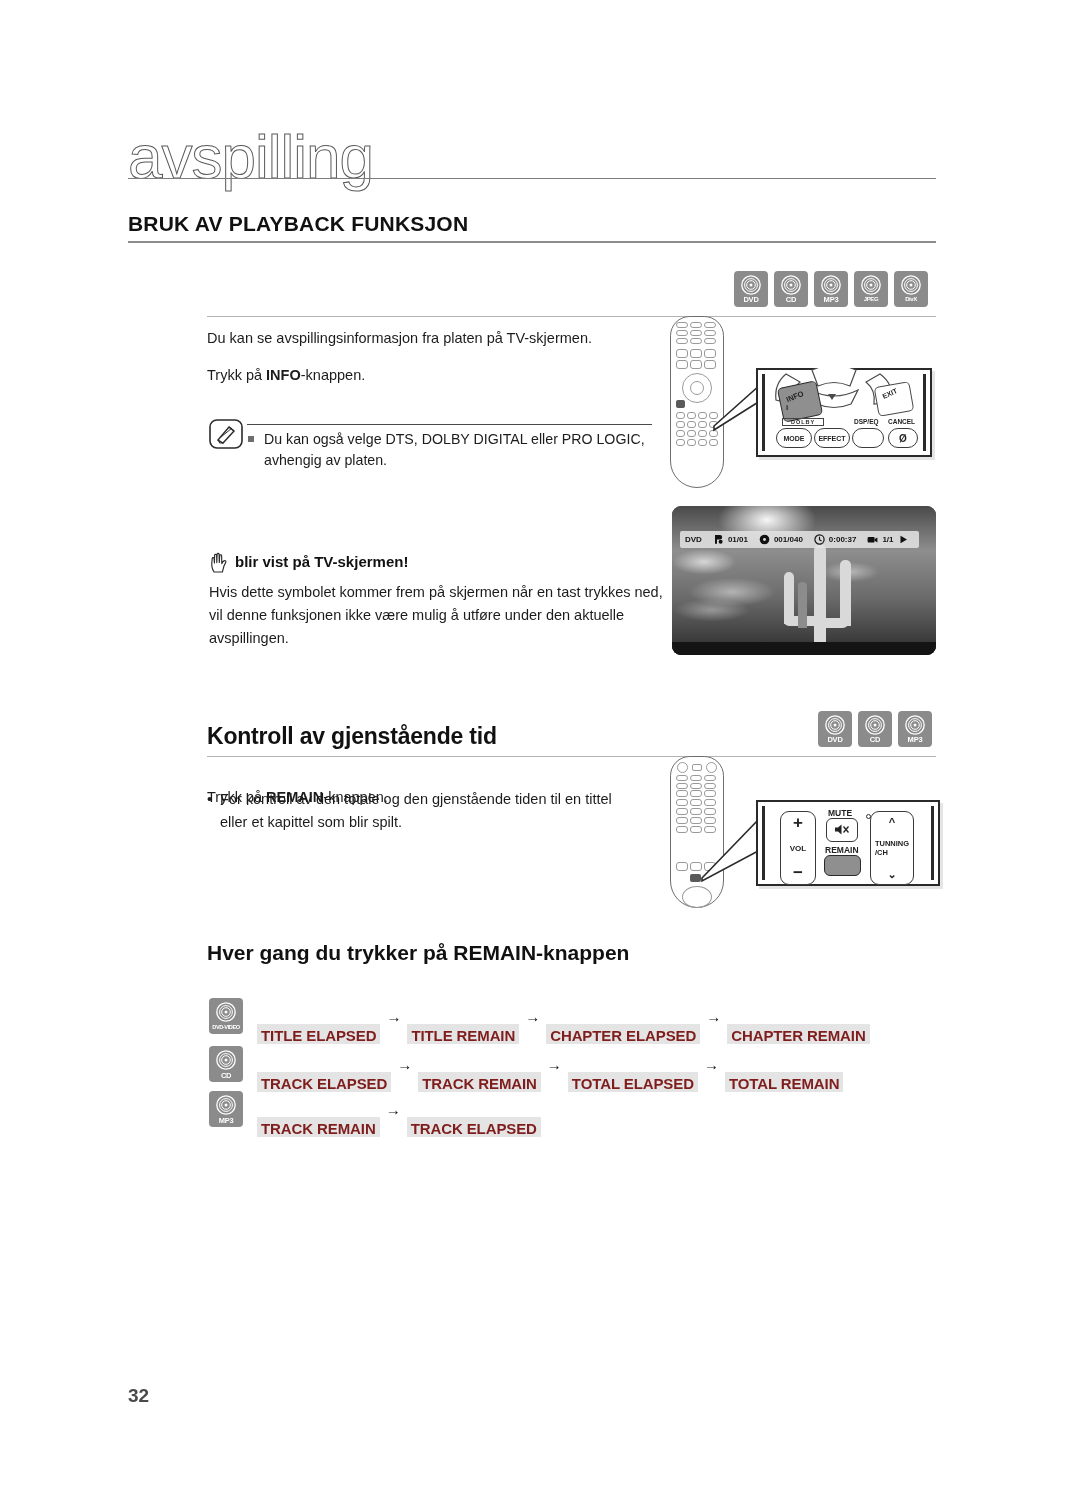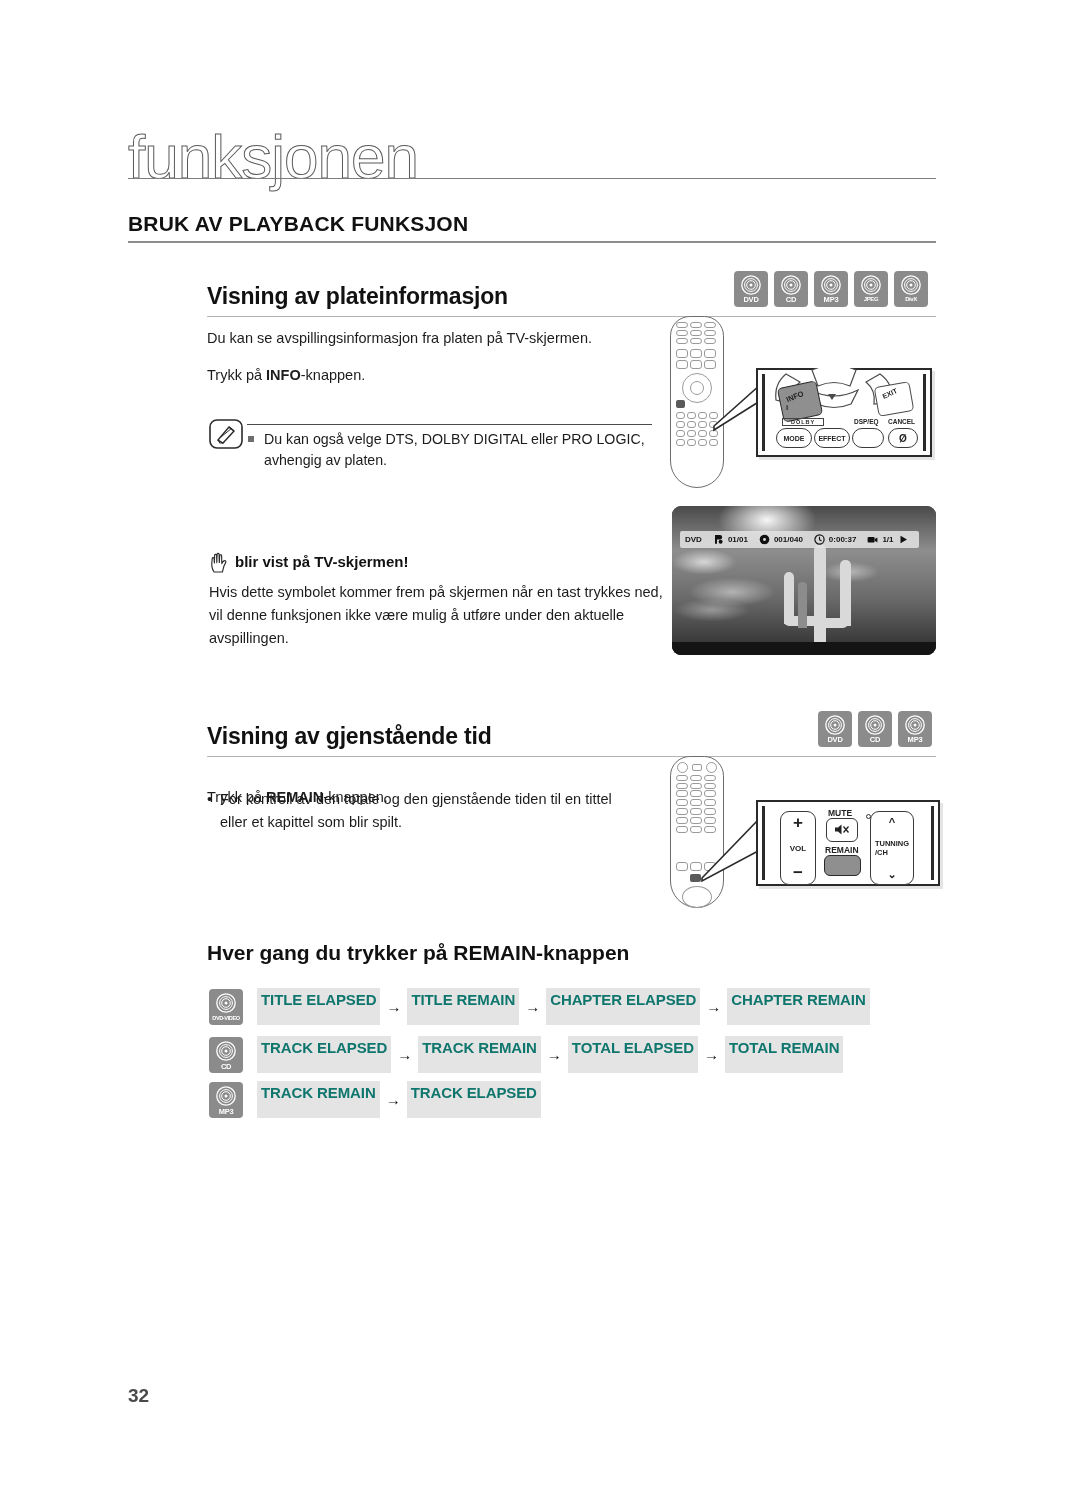--- a/index.html
+++ b/index.html
@@ -240,24 +240,25 @@
   .flow-badge .disc { width: 22px; height: 22px; }
   .flow-badge .lbl {
     font-size: 7.5px; font-weight: bold; color: #fff;
     letter-spacing: -0.3px; line-height: 9px; white-space: nowrap;
   }
   .flow-badge .lbl.tiny { font-size: 5.6px; letter-spacing: -0.4px; }
   .chip {
     background: #e4e4e4;
     font-size: 15px;
     font-weight: bold;
-    color: #0f766e;
-    padding: 3px 4px 17px 4px;
+    color: #7f1d1d;
+    padding: 3px 4px 0 4px;
     letter-spacing: -0.1px;
     white-space: nowrap;
+    margin-top: 36px;
   }
   .arrow {
     font-size: 15px;
     font-weight: bold;
     padding: 0 6px;
     color: #111;
   }
 
   
   .figure {
@@ -378,27 +379,26 @@
     font-size: 19px;
     font-weight: bold;
     color: #4a4a4a;
   }
 </style>
 </head>
 <body>
 
 <div class="page">
 
-  <div class="chapter-title">funksjonen</div>
+  <div class="chapter-title">avspilling</div>
   <div class="chapter-rule"></div>
 
   <div class="section-head">BRUK AV PLAYBACK FUNKSJON</div>
   <div class="section-rule"></div>
 
-  <div class="sub-head" style="left:207px; top:283px;">Visning av plateinformasjon</div>
   <div class="sub-rule" style="left:207px; top:316px; width:729px;"></div>
 
   <div class="badge-row" style="left:734px; top:271px;">
     <div class="badge">
       <span class="disc">
         <svg width="22" height="22" viewBox="0 0 22 22">
             <circle cx="11" cy="11" r="9.2" fill="none" stroke="#fff" stroke-width="1.3"></circle>
             <circle cx="11" cy="11" r="6.4" fill="none" stroke="#fff" stroke-width="1"></circle>
             <circle cx="11" cy="11" r="4.3" fill="none" stroke="#fff" stroke-width="1"></circle>
             <circle cx="11" cy="11" r="1.5" fill="#fff"></circle>
@@ -616,21 +616,21 @@
       </span>
       <span>1/1</span>
       <span class="osd-ic">
         <svg width="9" height="9" viewBox="0 0 9 9">
             <path d="M1.5 0.8 L8 4.5 L1.5 8.2 Z" fill="#111"></path>
           </svg>
       </span>
     </div>
   </div>
 
-  <div class="sub-head" style="left:207px; top:723px;">Visning av gjenstående tid</div>
+  <div class="sub-head" style="left:207px; top:723px;">Kontroll av gjenstående tid</div>
   <div class="sub-rule" style="left:207px; top:756px; width:729px;"></div>
 
   <div class="badge-row" style="left:818px; top:711px;">
     <div class="badge">
       <span class="disc">
         <svg width="22" height="22" viewBox="0 0 22 22">
             <circle cx="11" cy="11" r="9.2" fill="none" stroke="#fff" stroke-width="1.3"></circle>
             <circle cx="11" cy="11" r="6.4" fill="none" stroke="#fff" stroke-width="1"></circle>
             <circle cx="11" cy="11" r="4.3" fill="none" stroke="#fff" stroke-width="1"></circle>
             <circle cx="11" cy="11" r="1.5" fill="#fff"></circle>

